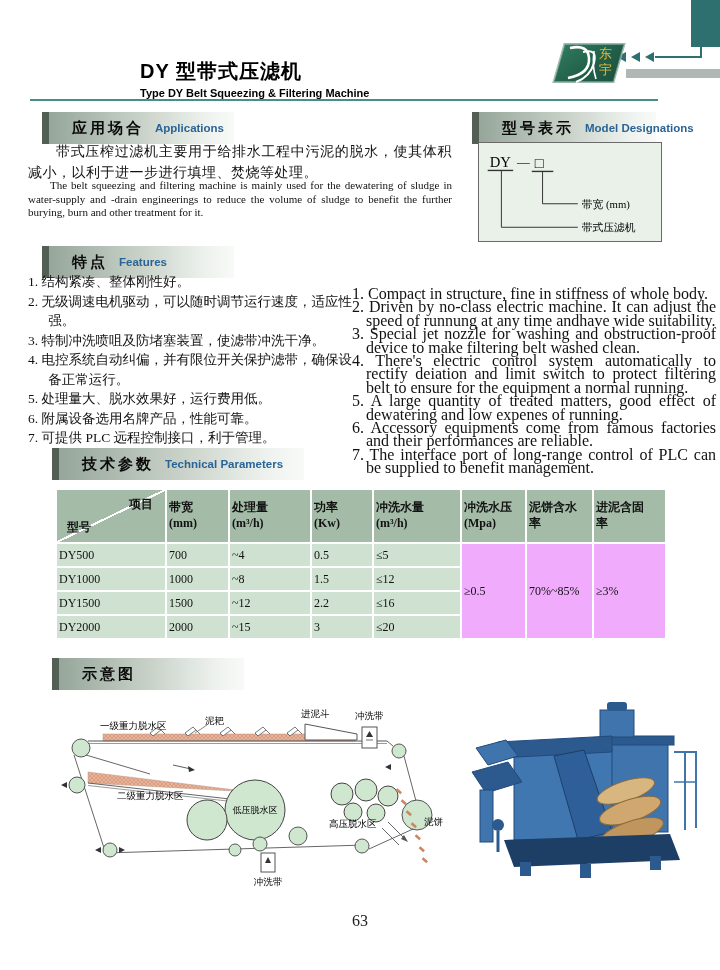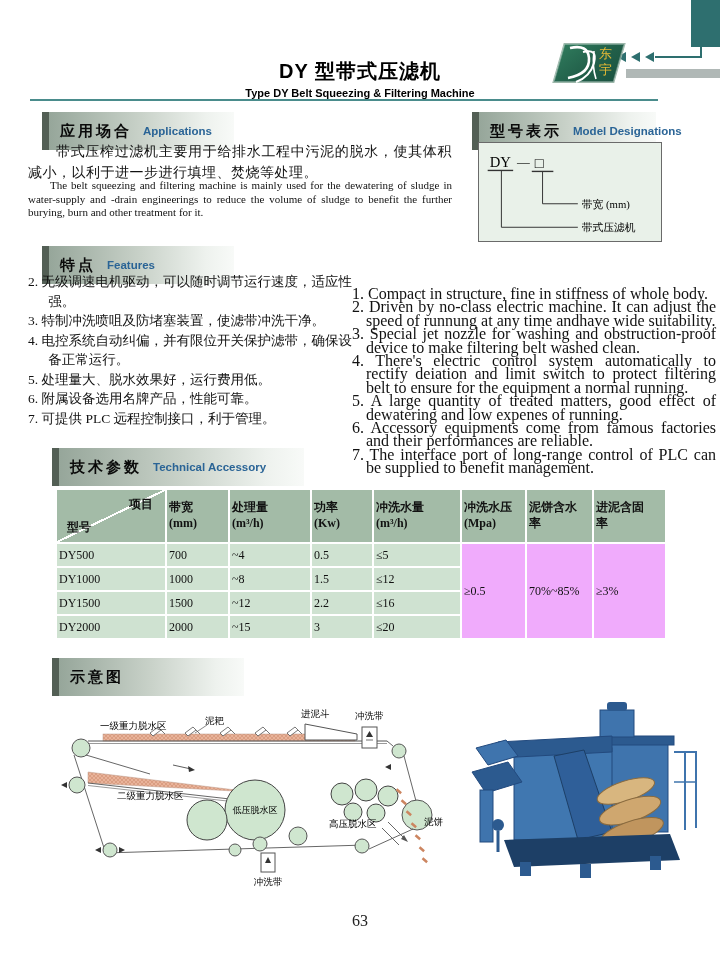--- a/index.html
+++ b/index.html
@@ -15,30 +15,30 @@
   
   .logo{position:absolute;left:558px;top:43px;width:62px;height:40px;}
   .logo-skew{position:absolute;inset:0;transform:skewX(-16deg);
     background:linear-gradient(135deg,#2f7a5c 0%,#22604a 55%,#1b5340 100%);
     border:1px solid #9db8ab;box-shadow:inset 0 0 0 1px #ffffff55;}
   .logo-dy{position:absolute;inset:0;}
   .logo-cn{position:absolute;right:7px;top:3px;width:15px;word-break:break-all;
     font-family:"Liberation Serif",serif;font-weight:normal;font-size:13px;line-height:16px;
     color:#e8bb35;text-align:center;}
   
-  .title-block{position:absolute;left:140px;top:58px;width:440px;text-align:center;}
+  .title-block{position:absolute;left:140px;top:58px;width:440px;text-align:left;}
   .title-cn{font-family:"Liberation Sans","DejaVu Sans",sans-serif;font-weight:bold;
     font-size:20px;letter-spacing:1px;color:#000;}
   .title-en{font-family:"Liberation Sans","DejaVu Sans",sans-serif;font-weight:bold;
     font-size:11px;margin-top:2px;color:#000;}
   .header-rule{position:absolute;left:30px;top:99px;width:628px;height:2px;background:#4a8c8c;}
   
-  .sec-bar{position:absolute;height:38px;border-left:7px solid #535f55;
+  .sec-bar{position:absolute;height:32px;border-left:7px solid #535f55;
     background:linear-gradient(90deg,#96a69a 0%,#c9d2c9 50%,#eef2ee 85%,#f8faf8 100%);
-    display:flex;align-items:center;padding-left:11px;gap:11px;box-sizing:border-box;}
+    display:flex;align-items:center;padding-left:23px;gap:11px;box-sizing:border-box;}
   .sec-cn{font-family:"Liberation Sans","DejaVu Sans",sans-serif;font-weight:bold;
     font-size:15px;letter-spacing:3px;color:#0a0a0a;white-space:nowrap;}
   .sec-en{font-family:"Liberation Sans","DejaVu Sans",sans-serif;font-weight:600;
     font-size:11.5px;color:#2a6496;white-space:nowrap;}
   
   .app-cn{position:absolute;left:28px;top:141px;width:424px;font-size:14px;line-height:21px;
     text-indent:2em;letter-spacing:0.5px;text-align:justify;}
   .app-en{position:absolute;left:28px;top:179px;width:424px;font-size:11px;line-height:13.5px;
     text-indent:2em;text-align:justify;}
   
@@ -122,40 +122,41 @@
       <text x="104" y="66" font-size="11">带宽 (mm)</text>
       <text x="104" y="90" font-size="11">带式压滤机</text>
     </svg>
   </div>
 
   <div class="sec-bar" style="left:42px;top:246px;width:192px;">
     <span class="sec-cn">特点</span>
     <span class="sec-en">Features</span>
   </div>
   <div class="feat-cn">
+    <div>1. 结构紧凑、整体刚性好。</div>
     <div>2. 无级调速电机驱动，可以随时调节运行速度，适应性强。</div>
     <div>3. 特制冲洗喷咀及防堵塞装置，使滤带冲洗干净。</div>
     <div>4. 电控系统自动纠偏，并有限位开关保护滤带，确保设备正常运行。</div>
     <div>5. 处理量大、脱水效果好，运行费用低。</div>
     <div>6. 附属设备选用名牌产品，性能可靠。</div>
     <div>7. 可提供 PLC 远程控制接口，利于管理。</div>
   </div>
   <div class="feat-en">
     <div>1. Compact in structure, fine in stiffness of whole body.</div>
     <div>2. Driven by no-class electric machine. It can adjust the speed of runnung at any time andhave wide suitability.</div>
     <div>3. Special jet nozzle for washing and obstruction-proof device to make filtering belt washed clean.</div>
     <div>4. There's electric control system automatically to rectify deiation and limit switch to protect filtering belt to ensure for the equipment a normal running.</div>
     <div>5. A large quantity of treated matters, good effect of dewatering and low expenes of running.</div>
     <div>6. Accessory equipments come from famous factories and their performances are reliable.</div>
     <div>7. The interface port of long-range control of PLC can be supplied to benefit management.</div>
   </div>
 
   <div class="sec-bar" style="left:52px;top:448px;width:252px;">
     <span class="sec-cn">技术参数</span>
-    <span class="sec-en">Technical Accessory</span>
+    <span class="sec-en">Technical Parameters</span>
   </div>
   <table class="tp-table">
     <colgroup>
       <col style="width:110px">
         <col style="width:63px">
         <col style="width:82px">
         <col style="width:62px">
       <col style="width:88px">
         <col style="width:65px">
         <col style="width:67px">

